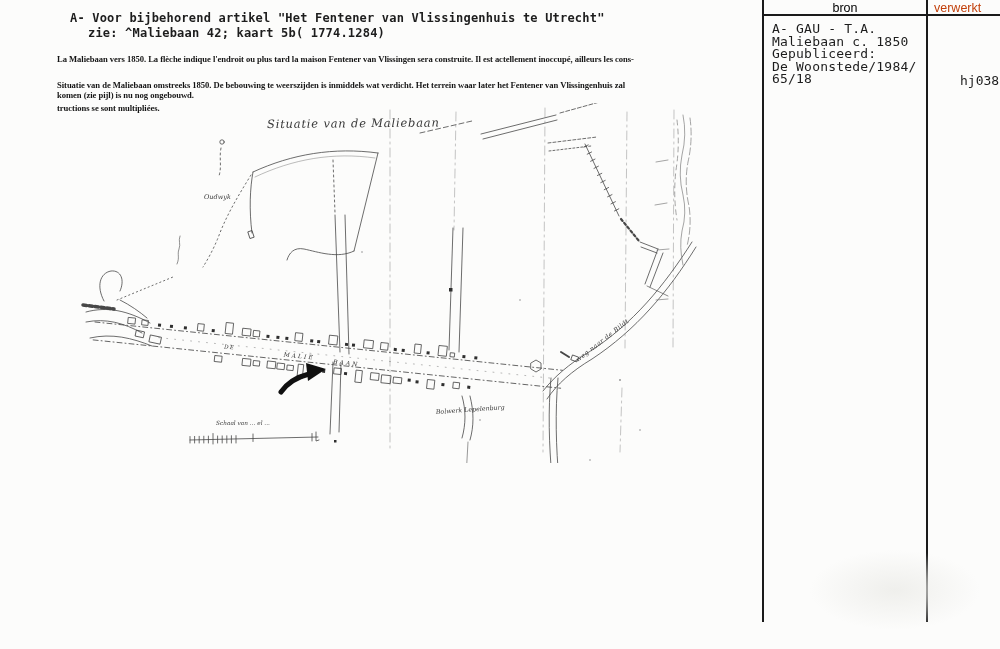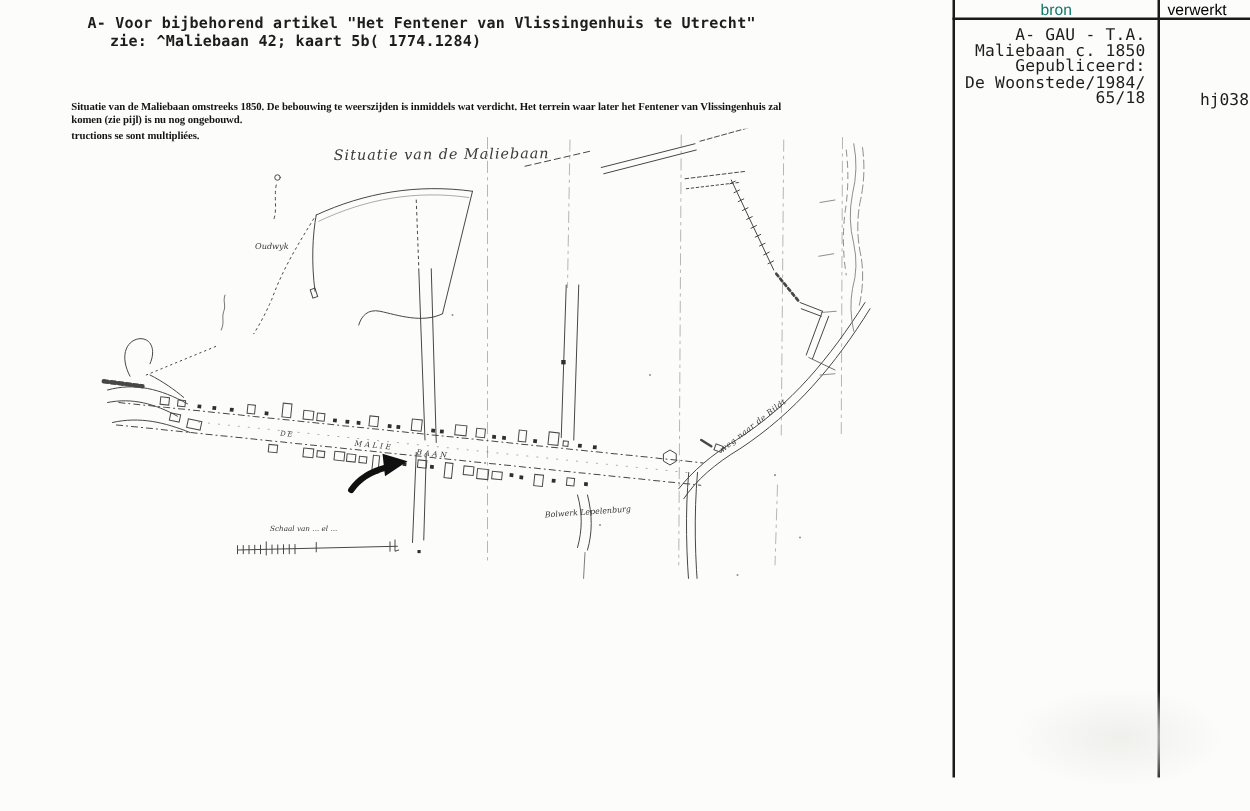--- a/index.html
+++ b/index.html
@@ -15,39 +15,40 @@
       font-weight:bold;font-size:8.6px;color:#141414;letter-spacing:-.05px;}
   #cap{position:absolute;left:57px;top:54px;width:640px;height:60px;}
   #cap .l1{top:0px;}  #cap .l2{top:11px;margin-top:38px;}
   #cap .l3{top:26px;} #cap .l4{top:36px;font-family:Liberation Serif, serif;}
   #cap .l5{top:45px;font-style:italic;}
   
   .vline{position:absolute;top:0;width:2px;background:#1a1a1a;}
   #vl1{left:762px;height:622px;}
   #vl2{left:926px;height:622px;}
   #hl1{position:absolute;left:762px;top:14px;width:238px;height:2px;background:#1a1a1a;}
-  #bronHdr{left:764px;top:1px;width:162px;text-align:center;font-size:12.5px;color:#0f766e;}
-  #verwHdr{left:934px;top:1px;font-size:12.5px;color:#000000;}
-  #bronBlock{left:772px;top:23px;font-size:13px;line-height:12.5px;letter-spacing:.2px;text-align:right;}
+  #bronHdr{left:764px;top:1px;width:162px;text-align:center;font-size:12.5px;color:#000000;}
+  #verwHdr{left:934px;top:1px;font-size:12.5px;color:#c2410c;}
+  #bronBlock{left:772px;top:23px;font-size:13px;line-height:12.5px;letter-spacing:.2px;}
   #verwVal{left:936px;top:73px;font-size:13px;margin-left:24px;}
   
   #map{position:absolute;left:80px;top:103px;}
   svg text{font-family:"DejaVu Serif",serif;fill:#383838;}
   #smudge{position:absolute;left:810px;top:550px;width:170px;height:80px;
           background:radial-gradient(closest-side,#efefec,rgba(255,255,255,0));}
 </style>
 </head>
 <body>
 
 <div id="page">
 
   <div id="head1" class="abs tw">A- Voor bijbehorend artikel "Het Fentener van Vlissingenhuis te Utrecht"</div>
   <div id="head2" class="abs tw">zie: ^Maliebaan 42; kaart 5b( 1774.1284)</div>
 
   <div id="cap">
+    <div class="cl l1">La Maliebaan vers 1850. La flèche indique l'endroit ou plus tard la maison Fentener van Vlissingen sera construite. Il est actellement inoccupé, ailleurs les cons-</div>
     <div class="cl l2">tructions se sont multipliées.</div>
     <div class="cl l3">Situatie van de Maliebaan omstreeks 1850. De bebouwing te weerszijden is inmiddels wat verdicht. Het terrein waar later het Fentener van Vlissingenhuis zal</div>
     <div class="cl l4">komen (zie pijl) is nu nog ongebouwd.</div>
   </div>
 
   <svg id="map" width="620" height="360" viewBox="80 103 620 360">
     <g stroke="#474747" fill="none" stroke-width="0.8" stroke-linecap="round">
 
       <g stroke="#ababab" stroke-width="0.7" stroke-dasharray="9 4 2 4">
         <path d="M390,110 L390,448"></path>

